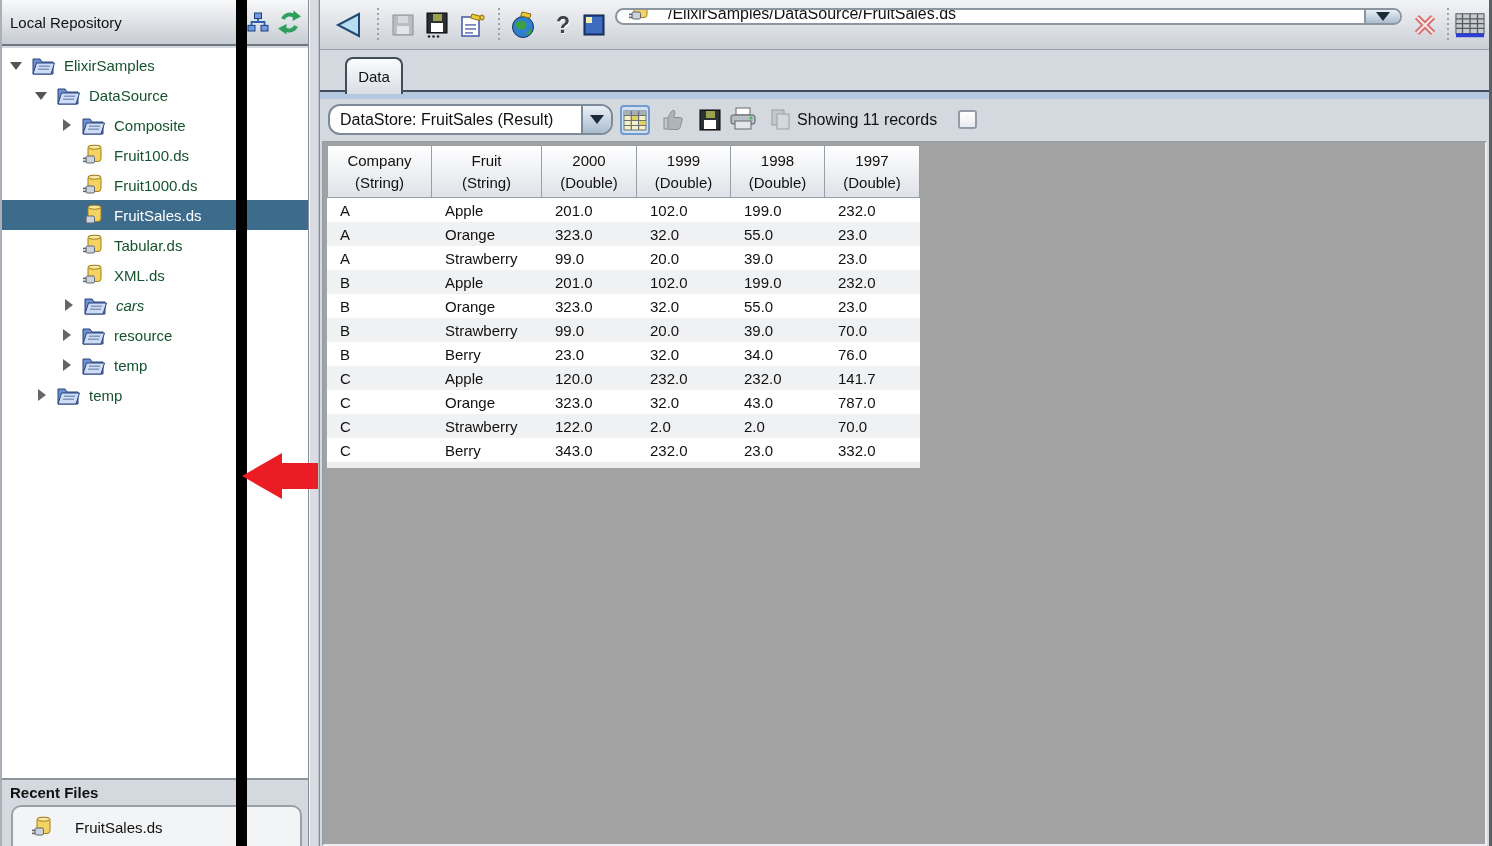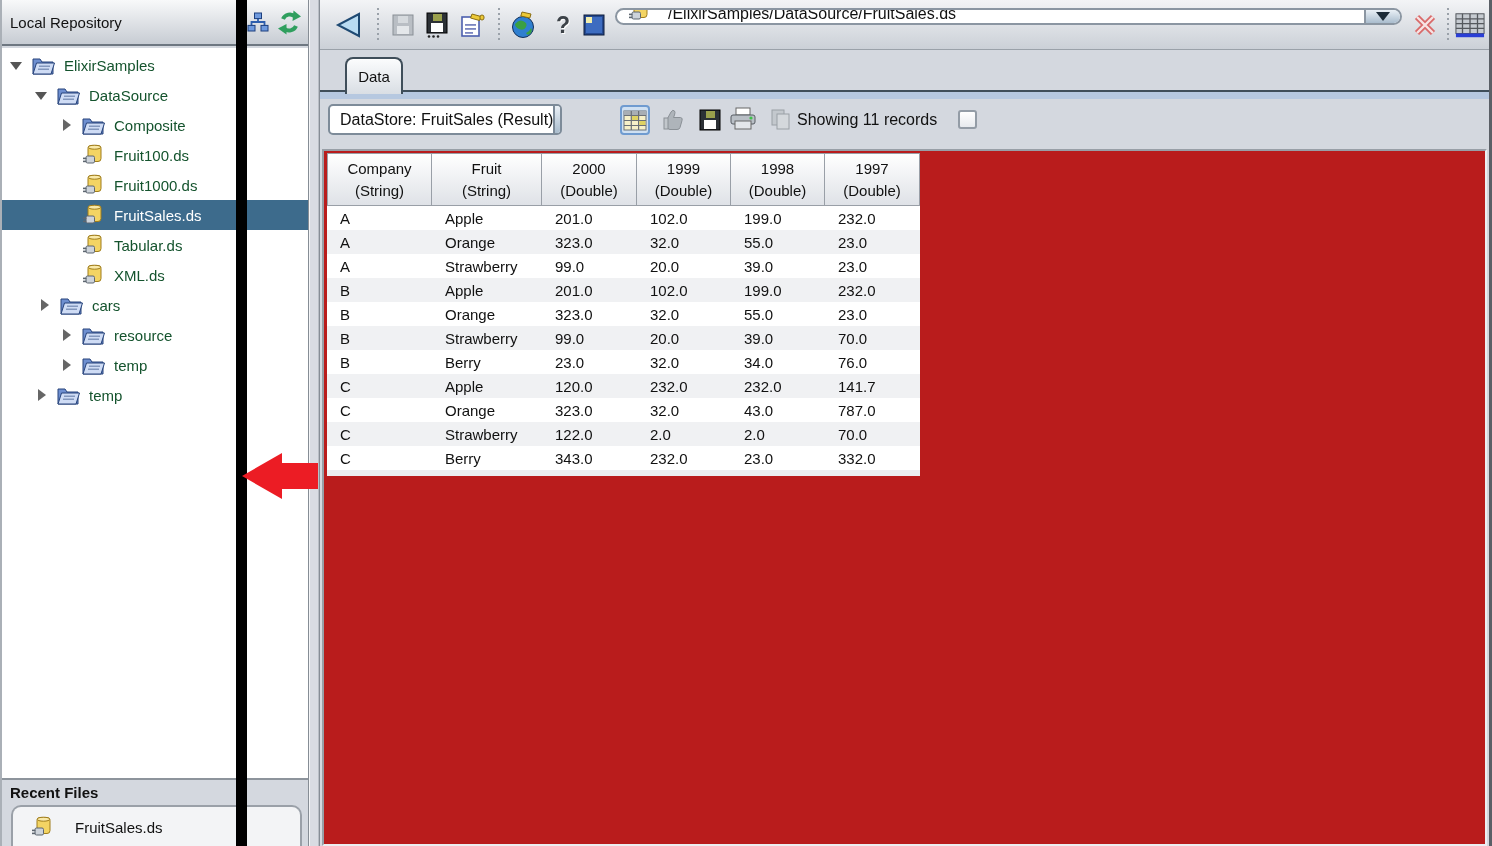--- a/index.html
+++ b/index.html
@@ -52,33 +52,33 @@
              border-top:9px solid #1c2b38;}
   
   .tabstrip{height:49px;flex:none;position:relative;}
   .tab{position:absolute;left:25px;top:7px;width:58px;height:37px;border:2px solid #3f4e5a;border-bottom:none;
        border-radius:8px 8px 0 0;background:linear-gradient(#fbfcfd,#d9dee4);box-shadow:inset 0 1px 0 #fff;
        display:flex;align-items:center;justify-content:center;font-size:15px;color:#111;box-sizing:border-box;z-index:2;}
   .tabstrip::after{content:"";position:absolute;left:0;right:0;bottom:0;height:9px;
        background:#b6c8e0;border-top:2px solid #3f4e5a;box-sizing:border-box;}
   
   .dsbar{height:42px;flex:none;position:relative;background:#d4d8df;}
-  .ds-combo{position:absolute;left:8px;top:5px;width:234px;height:31px;background:#fff;
-            border:2px solid #7d8b99;border-radius:5px;display:flex;align-items:center;
+  .ds-combo{position:absolute;left:8px;top:5px;width:285px;height:31px;background:#fff;
+            border:2px solid #7d8b99;border-radius:12px;display:flex;align-items:center;
             box-sizing:border-box;overflow:hidden;}
   .ds-combo-text{font-size:16px;color:#111;padding-left:10px;flex:1;white-space:nowrap;}
   .ds-combo .combo-btn{width:28px;border-left:2px solid #7d8b99;}
   .dbtn{position:absolute;top:6px;width:30px;height:30px;display:flex;align-items:center;justify-content:center;}
   .dbtn.active{border:2px solid #6f9bd0;border-radius:4px;background:#cfe0f2;box-sizing:border-box;}
   .ds-text{position:absolute;top:0;height:42px;display:flex;align-items:center;font-size:16px;color:#111;}
   .checkbox{position:absolute;left:638px;top:11px;width:19px;height:19px;border:2px solid #939ca6;
             border-radius:3px;background:linear-gradient(#ffffff,#e7eaee);box-sizing:border-box;}
   
-  .content{flex:1;margin:8px 5px 0 2px;border:2px solid;border-color:#989fa7 #eceef1 #eceef1 #989fa7;
-           background:#b91c1c;position:relative;overflow:hidden;text-decoration:underline;}
+  .content{flex:1;margin:0 5px 0 2px;border:2px solid;border-color:#989fa7 #eceef1 #eceef1 #989fa7;
+           background:#a3a3a3;position:relative;overflow:hidden;text-decoration:underline;}
   .dtable{position:absolute;left:3px;top:2px;}
   .thead{display:flex;}
   .th{box-sizing:border-box;height:53px;background:linear-gradient(#ffffff,#dfe2e7);
       border:1px solid #999fa7;border-left:none;display:flex;flex-direction:column;
       align-items:center;justify-content:center;font-size:15px;line-height:22px;color:#111;}
   .th:first-child{border-left:1px solid #999fa7;}
   .trow{display:flex;height:24px;background:#fff;}
   .trow.alt{background:#f0f1f3;}
   .td{box-sizing:border-box;padding-left:13px;font-size:15px;color:#111;display:flex;align-items:center;overflow:hidden;}
   .tstrip{height:6px;background:#eceef0;}
@@ -206,21 +206,21 @@
             <svg width="20" height="22" viewBox="0 0 20 22">
               <rect x="5" y="1.5" width="13" height="16" rx="3" fill="#f3d463" stroke="#a07d1c"></rect>
               <ellipse cx="11.5" cy="3.2" rx="6.4" ry="2" fill="#f9e9a8" stroke="#a07d1c"></ellipse>
               <rect x="3" y="12" width="8.5" height="7" rx="1.5" fill="#cdd3da" stroke="#5d6670"></rect>
               <rect x="0" y="13.6" width="3.4" height="1.6" fill="#5d6670"></rect>
               <rect x="0" y="16.6" width="3.4" height="1.6" fill="#5d6670"></rect>
             </svg>
           </span>
           <span>XML.ds</span>
         </div>
-        <div class="titem" style="padding-left: 36px;">
+        <div class="titem" style="padding-left: 60px; font-style: italic;">
           <span class="arr collapsed"></span>
           <span class="ticon">
             <svg width="24" height="20" viewBox="0 0 24 20">
               <path d="M2 4 h7 l2 3 h11 v12 H2 z" fill="#6e8fd0" stroke="#26437b"></path>
               <path d="M2 19 L5.5 8 h18 L20 19 z" fill="#cfdcf5" stroke="#26437b"></path>
               <rect x="8" y="10.5" width="11" height="1.5" fill="#26437b" opacity=".45"></rect>
               <rect x="7" y="13.5" width="11" height="1.5" fill="#26437b" opacity=".45"></rect>
             </svg>
           </span>
           <span>cars</span>

